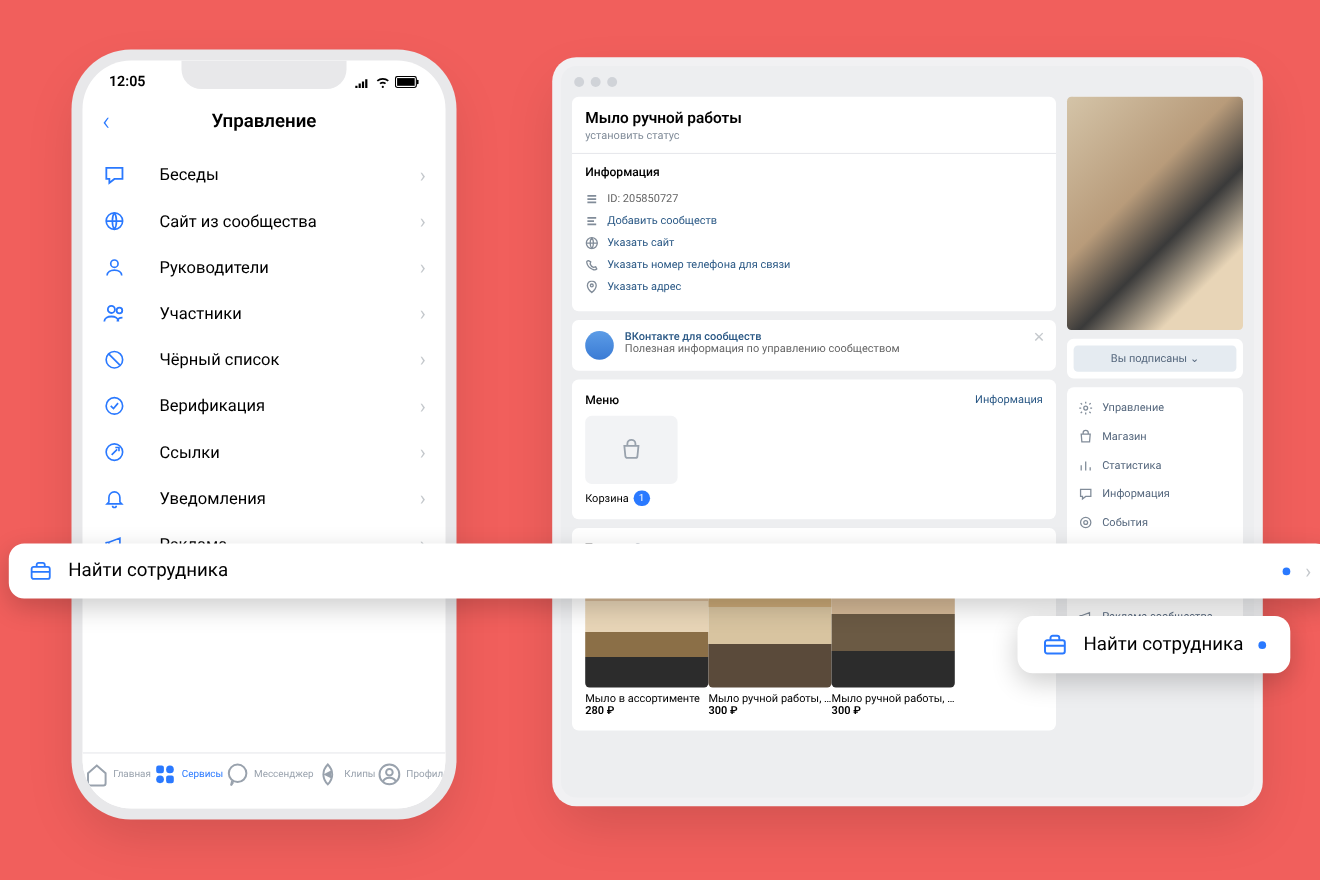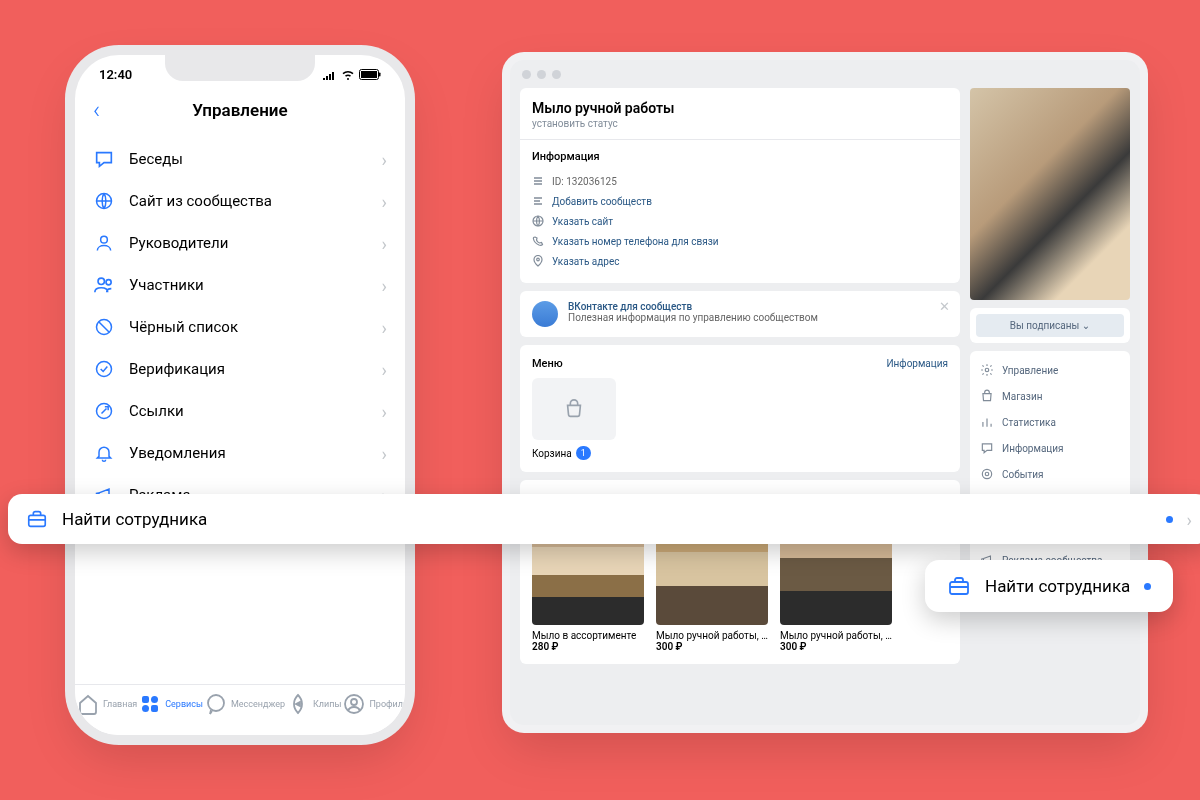--- a/index.html
+++ b/index.html
@@ -9,21 +9,21 @@
 .phone { position: absolute; left: 75px; top: 55px; width: 330px; height: 680px; background: #fff; border-radius: 44px; box-shadow: 0 0 0 10px #e8e8ea, 0 20px 50px rgba(0,0,0,0.15); overflow: hidden; }
 .notch { position: absolute; top: 0; left: 50%; transform: translateX(-50%); width: 150px; height: 26px; background: #e8e8ea; border-radius: 0 0 18px 18px; z-index: 10; }
 .status-bar { display: flex; justify-content: space-between; align-items: center; padding: 12px 24px 0; font-size: 13px; font-weight: 600; }
 .status-icons { display: flex; gap: 4px; align-items: center; }
 .phone-header { display: flex; align-items: center; padding: 14px 18px 14px; position: relative; }
 .back-btn { color: #2a79ff; font-size: 24px; font-weight: 300; }
 .phone-title { position: absolute; left: 0; right: 0; text-align: center; font-size: 17px; font-weight: 600; }
 .menu-list { }
 .menu-item { display: flex; align-items: center; padding: 10px 18px; gap: 14px; }
 .menu-icon { width: 22px; height: 22px; display: flex; align-items: center; justify-content: center; color: #2a79ff; flex-shrink: 0; }
-.menu-item .label { flex: 1; font-size: 15px; color: #000; }
+.menu-item .label { flex: 1; font-size: 15px; color: #000; margin-left: 16px; }
 .chevron { color: #c4c8cc; font-size: 18px; }
 .highlight-item { position: absolute; left: 8px; top: 494px; right: -10px; background: #fff; border-radius: 14px; box-shadow: 0 8px 24px rgba(0,0,0,0.2); display: flex; align-items: center; padding: 14px 18px; gap: 14px; z-index: 20; }
 .highlight-item .menu-icon { color: #2a79ff; }
 .highlight-item .label { flex: 1; font-size: 17px; font-weight: 400; }
 .dot { width: 7px; height: 7px; background: #2a79ff; border-radius: 50%; }
 .tab-bar { position: absolute; bottom: 0; left: 0; right: 0; display: flex; justify-content: space-around; padding: 6px 0 18px; border-top: 1px solid #e7e8ec; background: #fff; }
 .tab-item { display: flex; flex-direction: row; align-items: center; gap: 2px; color: #99a2ad; font-size: 9px; }
 .tab-item.active { color: #2a79ff; }
 .tab-icon { width: 26px; height: 26px; display: flex; align-items: center; justify-content: center; }
 
@@ -51,21 +51,21 @@
 
 .section-head { display: flex; justify-content: space-between; align-items: center; font-size: 11px; margin-bottom: 8px; }
 .section-head .title { font-weight: 500; }
 .section-head .count { color: #818c99; font-weight: 400; }
 .section-head .action { color: #2a5885; font-size: 10px; }
 
 .menu-tile { width: 84px; height: 62px; background: #f2f3f5; border-radius: 6px; display: flex; align-items: center; justify-content: center; color: #99a2ad; }
 .menu-tile-label { display: flex; align-items: center; gap: 4px; font-size: 10px; margin-top: 6px; }
 .count-badge { background: #2a79ff; color: #fff; font-size: 9px; border-radius: 8px; padding: 0 5px; line-height: 14px; }
 
-.products { display: flex; gap: 12px; }
+.products { display: flex; gap: 0; }
 .product { width: 112px; }
 .product-img { width: 112px; height: 112px; border-radius: 4px; background: linear-gradient(180deg,#d4b896 0%,#d4b896 30%,#e8d5b7 30%,#e8d5b7 55%,#8b6f47 55%,#8b6f47 75%,#2c2c2c 75%,#2c2c2c 100%); }
 .product-img.v2 { background: linear-gradient(180deg,#c9a876 0%,#c9a876 35%,#d8c4a0 35%,#d8c4a0 65%,#5a4a3a 65%); }
 .product-img.v3 { background: linear-gradient(180deg,#d4b896 0%, #d4b896 40%, #6b5a44 40%, #6b5a44 70%, #2c2c2c 70%); }
 .product-title { font-size: 10px; margin-top: 5px; white-space: nowrap; overflow: hidden; text-overflow: ellipsis; color: #000; }
 .product-price { font-size: 10px; font-weight: 600; }
 
 .side-photo { width: 100%; height: 212px; border-radius: 4px; background: linear-gradient(135deg,#d4c4a8 0%, #b89b7a 40%, #3a3a3a 60%, #e8d5b7 80%); }
 .side-card { background: #fff; border-radius: 6px; padding: 6px; }
 .sub-btn { width: 100%; background: #e5ebf1; border-radius: 4px; font-size: 10px; padding: 6px 0; text-align: center; color: #55677d; }
@@ -79,21 +79,21 @@
 .highlight-desktop .label { font-size: 17px; }
 
 svg { display: block; }
 </style>
 </head>
 <body>
 
 <div class="phone">
   <div class="notch"></div>
   <div class="status-bar">
-    <span>12:40</span>
+    <span>12:05</span>
     <div class="status-icons">
       <svg width="15" height="10" viewBox="0 0 15 10">
           <path d="M1 8h2v2H1zM4 6h2v4H4zM7 4h2v6H7zM10 2h2v8h-2z" fill="#000"></path>
         </svg>
       <svg width="14" height="10" viewBox="0 0 14 10">
           <path d="M7 8a1 1 0 100 2 1 1 0 000-2zM4 5.5a5 5 0 016 0l-1 1.2a3.3 3.3 0 00-4 0zM1.5 3a8.5 8.5 0 0111 0l-1 1.2a7 7 0 00-9 0z" fill="#000"></path>
         </svg>
       <svg width="22" height="11" viewBox="0 0 22 11">
           <rect x="0.5" y="0.5" width="19" height="10" rx="2" stroke="#000" fill="none"></rect>
           <rect x="2" y="2" width="16" height="7" fill="#000"></rect>
@@ -270,21 +270,21 @@
         <div class="page-title">Мыло ручной работы</div>
         <div class="page-sub">установить статус</div>
         <div class="hr-row">Информация</div>
         <div style="padding-top:8px">
           <div class="info-row plain">
             <span class="info-icon">
                 <svg width="12" height="12" viewBox="0 0 12 12" fill="none" stroke="currentColor" stroke-width="1.5">
                   <path d="M2 3h8M2 6h8M2 9h8"></path>
                 </svg>
               </span>
-            <span><span>ID:</span> <span>132036125</span></span>
+            <span><span>ID:</span> <span>205850727</span></span>
           </div>
           <div class="info-row link">
             <span class="info-icon">
                 <svg width="12" height="12" viewBox="0 0 12 12" fill="none" stroke="currentColor" stroke-width="1.5">
                   <path d="M2 3h8M2 6h6M2 9h8"></path>
                 </svg>
               </span>
             <span>Добавить сообществ</span>
           </div>
           <div class="info-row link">

